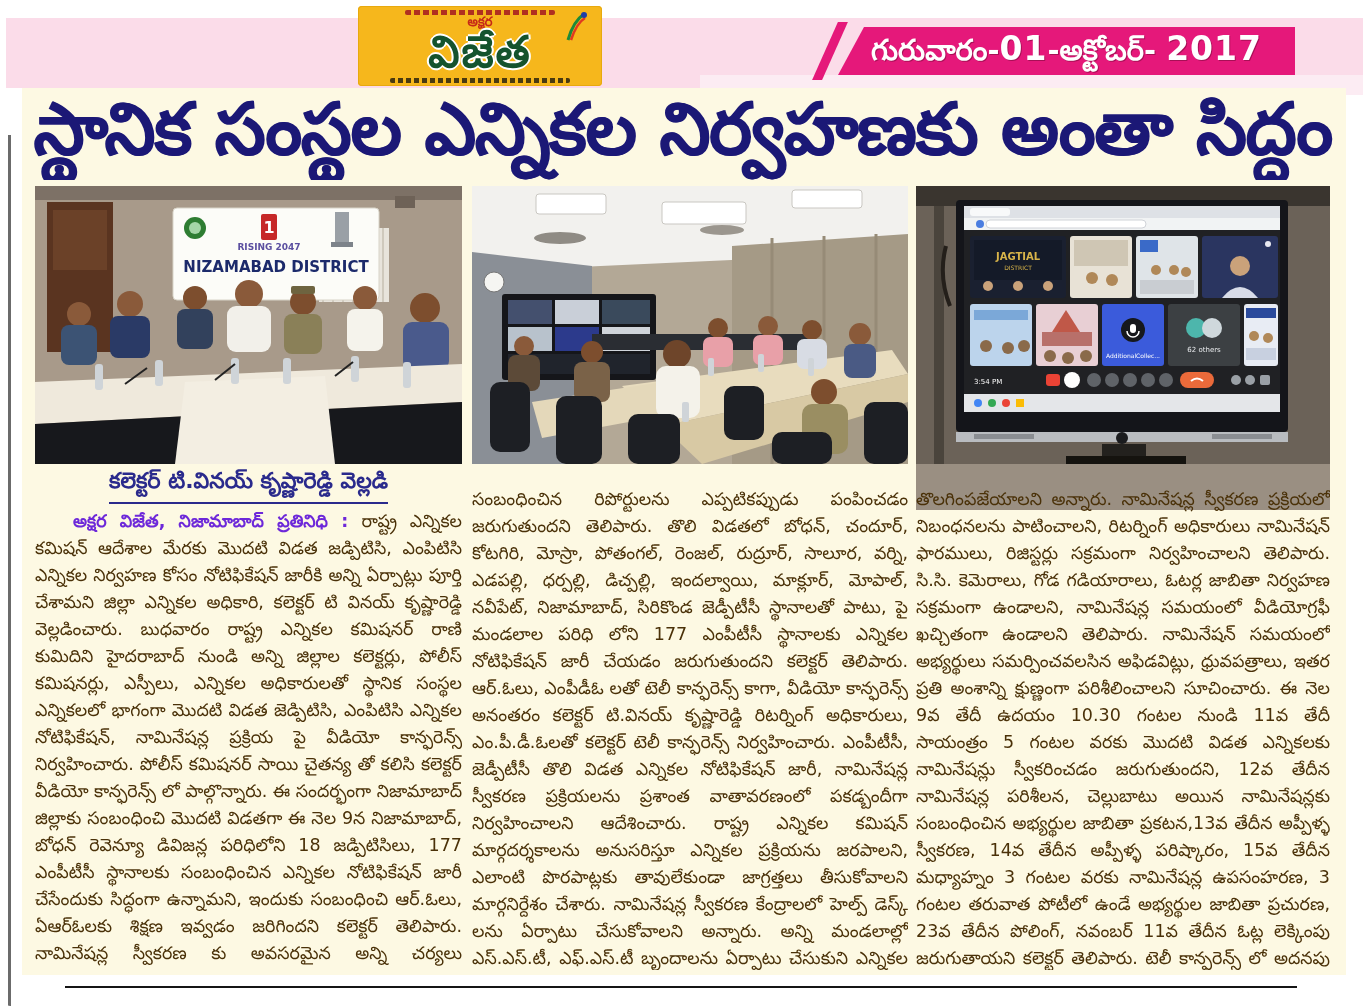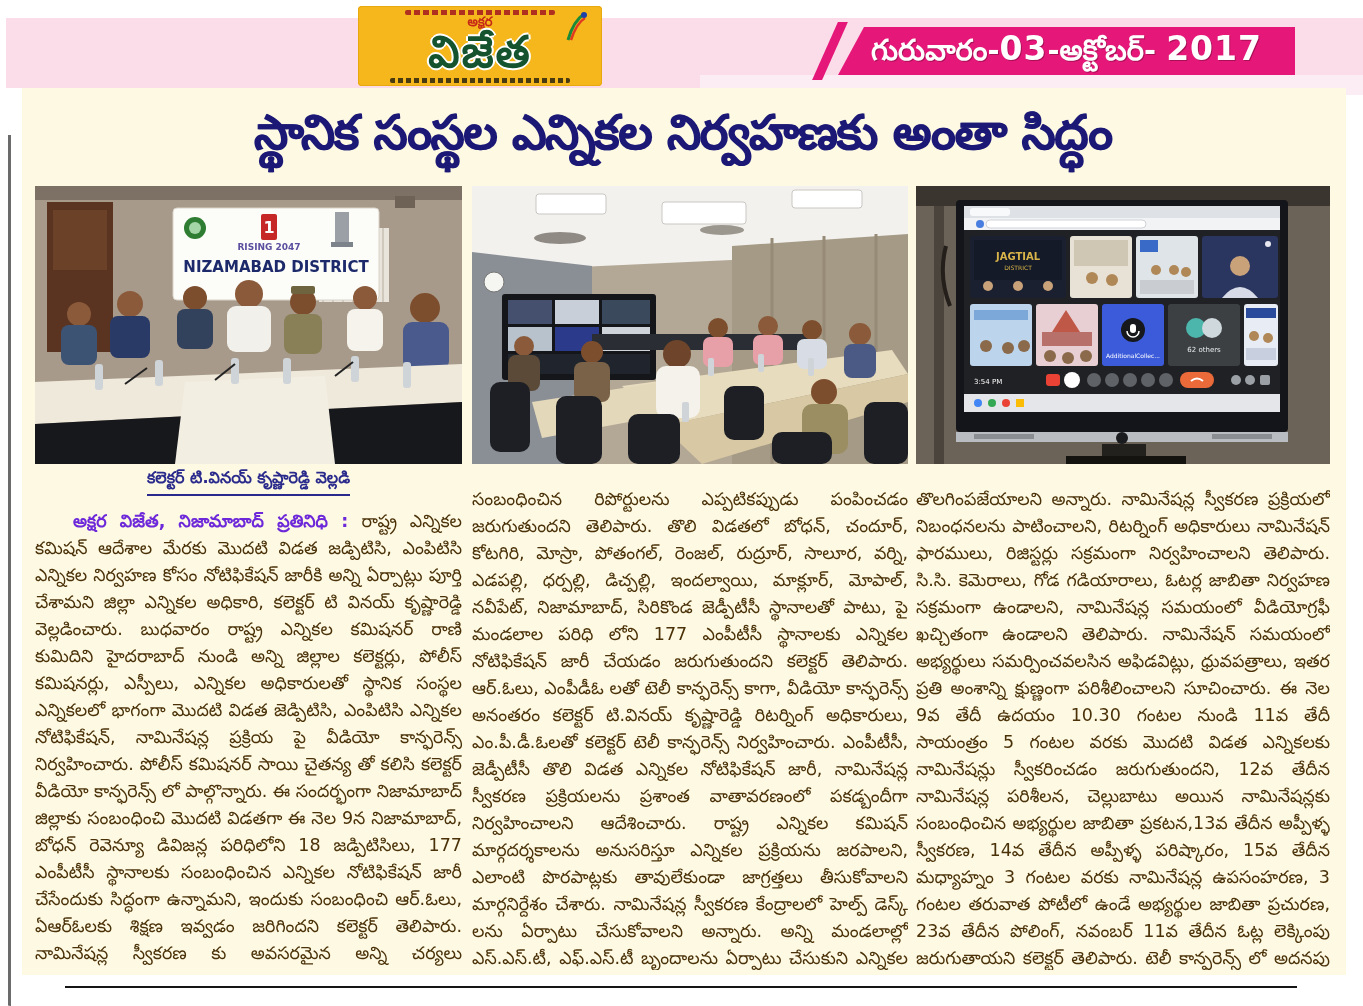--- a/index.html
+++ b/index.html
@@ -24,30 +24,30 @@
               display:flex; align-items:center; justify-content:center;
               clip-path:polygon(26px 0, 100% 0, 100% 100%, 0 100%); }
   .date-stripe { position:absolute; left:825px; top:22px; width:10px; height:58px; background:#e5187a; transform:skewX(-24deg); }
   .date-text { color:#ffffff; font-weight:bold; font-size:29px; white-space:nowrap; text-shadow:1px 1px 0 #a80f56; }
   .date-text .num { font-size:33px; letter-spacing:1px; }
 
   
   .content-panel { position:absolute; left:22px; top:88px; width:1324px; height:887px; background:#fdf9e3; }
 
   .headline { position:absolute; left:25px; top:96px; width:1315px; height:84px; display:flex; align-items:center; justify-content:center;
-              color:#1b1876; font-weight:bold; font-size:48px; letter-spacing:-1px; white-space:nowrap; overflow:hidden;
+              color:#1b1876; font-weight:bold; font-size:72px; letter-spacing:-1px; white-space:nowrap; overflow:hidden;
               text-shadow:1px 0 #1b1876; }
 
   .photo { position:absolute; overflow:hidden; background:#9a8f82; }
   .photo1 { left:35px;  top:186px; width:427px; height:278px; }
   .photo2 { left:472px; top:186px; width:436px; height:278px; }
-  .photo3 { left:916px; top:186px; width:414px; height:278px; }
+  .photo3 { left:916px; top:186px; width:414px; height:324px; }
 
   .caption { position:absolute; left:35px; top:468px; width:427px; text-align:center; }
-  .caption span { display:inline-block; color:#2a2a8c; font-weight:bold; font-size:16px; border-bottom:2px solid #2a2a8c; padding-bottom:3px; }
+  .caption span { display:inline-block; color:#2a2a8c; font-weight:bold; font-size:22px; border-bottom:2px solid #2a2a8c; padding-bottom:3px; }
 
   .col { position:absolute; color:#4a3108; font-size:17.5px; line-height:27px; text-align:justify; overflow:hidden; }
   .col p { text-indent:38px; }
   .col1 { left:35px;  top:508px; width:427px; height:462px; }
   .col2 { left:472px; top:486px; width:436px; height:484px; }
   .col3 { left:916px; top:486px; width:414px; height:484px; }
   .lead-in { color:#6d28d9; font-weight:bold; }
 
   .bottom-rule { position:absolute; left:65px; top:986px; width:1232px; height:2px; background:#151515; }
 
@@ -70,21 +70,21 @@
     <svg class="peacock" viewBox="0 0 26 30">
       <path d="M6 28 C10 14 16 6 22 2" stroke="#1d8a3a" stroke-width="3" fill="none"></path>
       <path d="M9 28 C13 16 18 9 23 6" stroke="#e03a20" stroke-width="2.5" fill="none"></path>
       <circle cx="22" cy="3" r="3" fill="#1d3fa8"></circle>
     </svg>
   </div>
 
   <div class="date-stripe"></div>
   <div class="date-box">
     <div class="date-text">
-      <span>గురువారం-</span><span class="num">03</span><span>-అక్టోబర్- </span><span class="num">2017</span>
+      <span>గురువారం-</span><span class="num">01</span><span>-అక్టోబర్- </span><span class="num">2017</span>
     </div>
   </div>
 
   <div class="content-panel"></div>
 
   <div class="headline">స్థానిక సంస్థల ఎన్నికల నిర్వహణకు అంతా సిద్ధం</div>
 
   <div class="photo photo1">
     <svg width="427" height="278" viewBox="0 0 427 278">
       <rect width="427" height="278" fill="#a89a8a"></rect>

